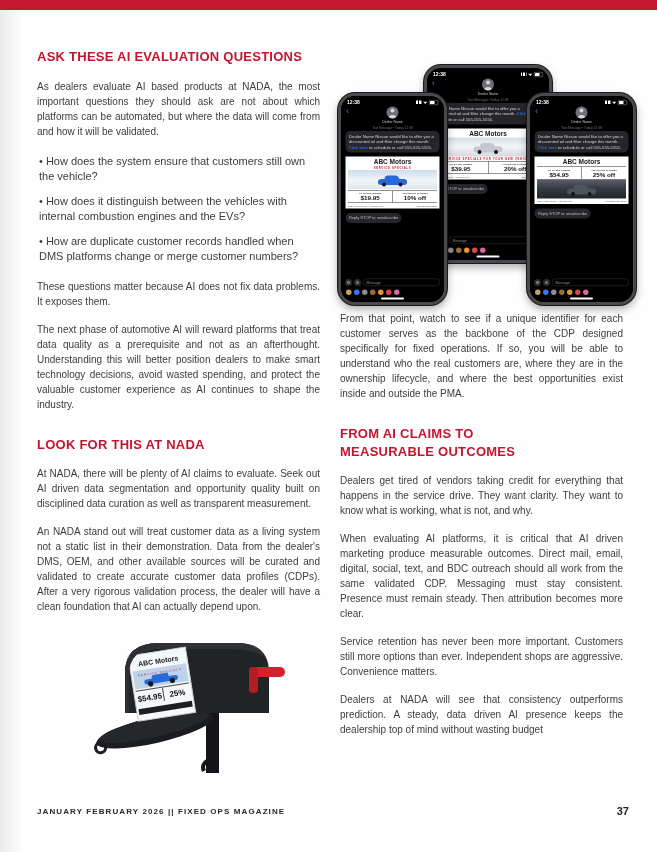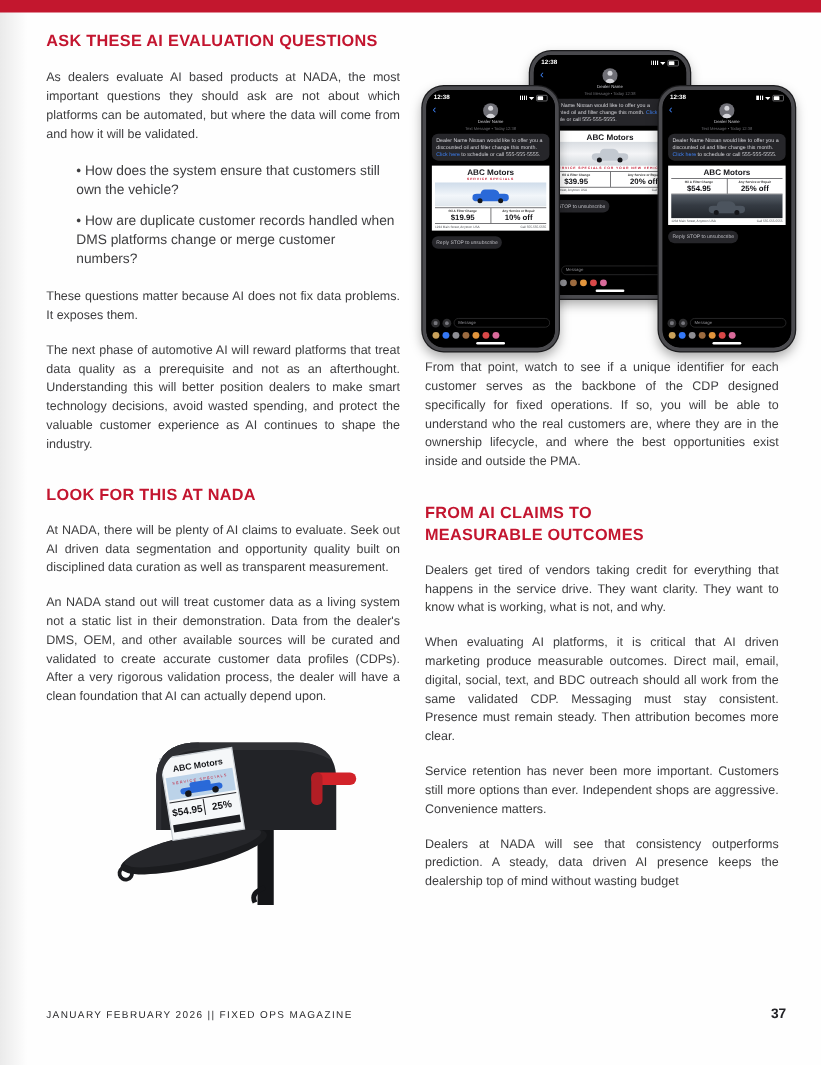--- a/index.html
+++ b/index.html
@@ -1,27 +1,27 @@
 <!DOCTYPE html>
 <html><head>
 <meta charset="utf-8">
 <style>
   html,body{margin:0;padding:0;}
   body{width:657px;height:852px;position:relative;background:#fefefe;overflow:hidden;
        font-family:"Liberation Sans",sans-serif;color:#3d3d3f;}
   .edge-shade{position:absolute;left:0;top:0;bottom:0;width:22px;
        background:linear-gradient(90deg,rgba(0,0,0,.08),rgba(0,0,0,0));pointer-events:none;z-index:5;}
   .topbar{position:absolute;top:0;left:0;right:0;height:10px;background:#c3172e;z-index:6;}
-  .content{position:absolute;top:16px;left:37px;display:flex;gap:20px;}
+  .content{position:absolute;top:40px;left:37px;display:flex;gap:20px;}
   .col{width:283px;}
   h2.red{font-size:13px;font-weight:700;color:#c3152f;letter-spacing:.25px;
        margin:24px 0 13px;line-height:1.35;white-space:pre-line;}
   h2.red.mt0{margin-top:8px;}
   p.bodytxt{font-size:10px;line-height:15px;text-align:justify;margin:0 0 13px;}
-  ul.bullets{list-style:none;margin:15px 0 15px 24px;padding:0;}
+  ul.bullets{list-style:none;margin:15px 0 15px 2px;padding:0;}
   ul.bullets li{font-size:11px;line-height:15px;margin-bottom:10px;}
   ul.bullets li::before{content:"\2022\00a0 ";}
   
   .phones{position:relative;height:238px;margin:25px 0 8px;left:-6px;width:300px;}
   .phone{position:absolute;background:#000;border:3px solid #4a4a4e;border-radius:17px;
        box-shadow:0 0 0 1px #1a1a1c,0 4px 9px rgba(0,0,0,.35);overflow:hidden;}
   .phone-mid{left:90px;top:0;width:122px;height:192px;z-index:1;}
   .phone-left{left:4px;top:28px;width:103px;height:206px;z-index:2;}
   .phone-right{left:193px;top:28px;width:103px;height:206px;z-index:2;}
   .screen{position:absolute;inset:0;background:#000;border-radius:13px;overflow:hidden;}
@@ -77,36 +77,37 @@
   .emojirow{display:flex;gap:5px;margin:4px 10px 5px;}
   .dot{width:11px;height:11px;border-radius:50%;}
   .d1{background:#c9a15a;}.d2{background:#3478f6;}.d3{background:#8e8e93;}
   .d4{background:#9c6b3f;}.d5{background:#e2953c;}.d6{background:#d94848;}.d7{background:#d96a9b;}
   .homebar{width:46px;height:4px;background:#fff;border-radius:2px;margin:0 auto 5px;}
   
   .mailbox-wrap{width:232px;margin:12px auto 0;}
   
   .footer{position:absolute;left:37px;right:28px;top:805px;display:flex;
        justify-content:space-between;align-items:center;z-index:4;}
-  .footer-left{font-size:8px;font-weight:400;letter-spacing:1.1px;color:#2a2a2c;}
+  .footer-left{font-size:8px;font-weight:700;letter-spacing:1.1px;color:#2a2a2c;}
   .footer-page{font-size:11px;font-weight:800;color:#222226;}
 </style>
 </head>
 <body>
 
 <div class="topbar"></div>
 <div class="edge-shade"></div>
 
 <div class="content">
 
   <div class="col">
     <h2 class="red mt0">ASK THESE AI EVALUATION QUESTIONS</h2>
     <p class="bodytxt">As dealers evaluate AI based products at NADA, the most important questions they should ask are not about which platforms can be automated, but where the data will come from and how it will be validated.</p>
     <ul class="bullets">
       <li>How does the system ensure that customers still own the vehicle?</li>
+      <li>How does it distinguish between the vehicles with internal combustion engines and the EVs?</li>
       <li>How are duplicate customer records handled when DMS platforms change or merge customer numbers?</li>
     </ul>
     <p class="bodytxt">These questions matter because AI does not fix data problems. It exposes them.</p>
 
     <p class="bodytxt">The next phase of automotive AI will reward platforms that treat data quality as a prerequisite and not as an afterthought. Understanding this will better position dealers to make smart technology decisions, avoid wasted spending, and protect the valuable customer experience as AI continues to shape the industry.</p>
 
     <h2 class="red">LOOK FOR THIS AT NADA</h2>
     <p class="bodytxt">At NADA, there will be plenty of AI claims to evaluate. Seek out AI driven data segmentation and opportunity quality built on disciplined data curation as well as transparent measurement.</p>
     <p class="bodytxt">An NADA stand out will treat customer data as a living system not a static list in their demonstration. Data from the dealer's DMS, OEM, and other available sources will be curated and validated to create accurate customer data profiles (CDPs). After a very rigorous validation process, the dealer will have a clean foundation that AI can actually depend upon.</p>
 

